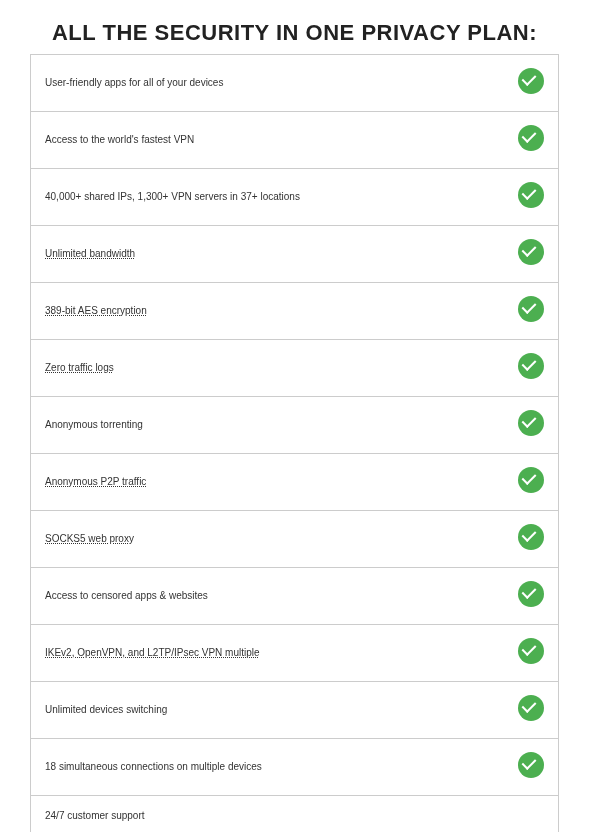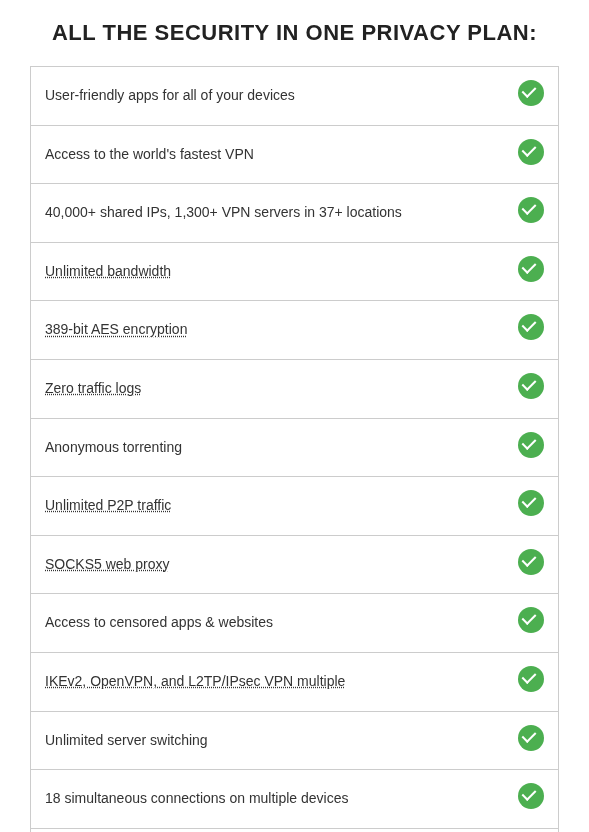--- a/index.html
+++ b/index.html
@@ -17,41 +17,41 @@
       flex-direction: column;
       align-items: center;
       padding: 20px 30px;
     }
 
     .page-title {
       font-size: 22px;
       font-weight: 900;
       color: #222;
       text-align: left;
-      margin-bottom: 20px;
+      margin-bottom: 8px;
       letter-spacing: 0.5px;
     }
 
     .features-table {
       width: 100%;
       border: 1px solid #ccc;
       border-collapse: collapse;
     }
 
     .features-table tr {
       border-bottom: 1px solid #ccc;
     }
 
     .features-table tr:last-child {
       border-bottom: none;
     }
 
     .features-table td {
       padding: 13px 14px;
-      font-size: 14px;
+      font-size: 10px;
       color: #333;
       line-height: 1.4;
     }
 
     .features-table td.feature-text {
       width: calc(100% - 55px);
     }
 
     .features-table td.feature-icon {
       width: 55px;
@@ -116,37 +116,37 @@
       </tr>
       <tr>
         <td class="feature-text"><span class="underlined">Zero traffic logs</span></td>
         <td class="feature-icon"><div class="check-icon"></div></td>
       </tr>
       <tr>
         <td class="feature-text">Anonymous torrenting</td>
         <td class="feature-icon"><div class="check-icon"></div></td>
       </tr>
       <tr>
-        <td class="feature-text"><span class="underlined">Unlimited P2P traffic</span></td>
+        <td class="feature-text"><span class="underlined">Anonymous P2P traffic</span></td>
         <td class="feature-icon"><div class="check-icon"></div></td>
       </tr>
       <tr>
         <td class="feature-text"><span class="underlined">SOCKS5 web proxy</span></td>
         <td class="feature-icon"><div class="check-icon"></div></td>
       </tr>
       <tr>
         <td class="feature-text">Access to censored apps &amp; websites</td>
         <td class="feature-icon"><div class="check-icon"></div></td>
       </tr>
       <tr>
         <td class="feature-text"><span class="underlined">IKEv2, OpenVPN, and L2TP/IPsec VPN multiple</span></td>
         <td class="feature-icon"><div class="check-icon"></div></td>
       </tr>
       <tr>
-        <td class="feature-text">Unlimited server switching</td>
+        <td class="feature-text">Unlimited devices switching</td>
         <td class="feature-icon"><div class="check-icon"></div></td>
       </tr>
       <tr>
         <td class="feature-text">18 simultaneous connections on multiple devices</td>
         <td class="feature-icon"><div class="check-icon"></div></td>
       </tr>
       <tr>
         <td class="feature-text">24/7 customer support</td>
         <td class="feature-icon"></td>
       </tr>

